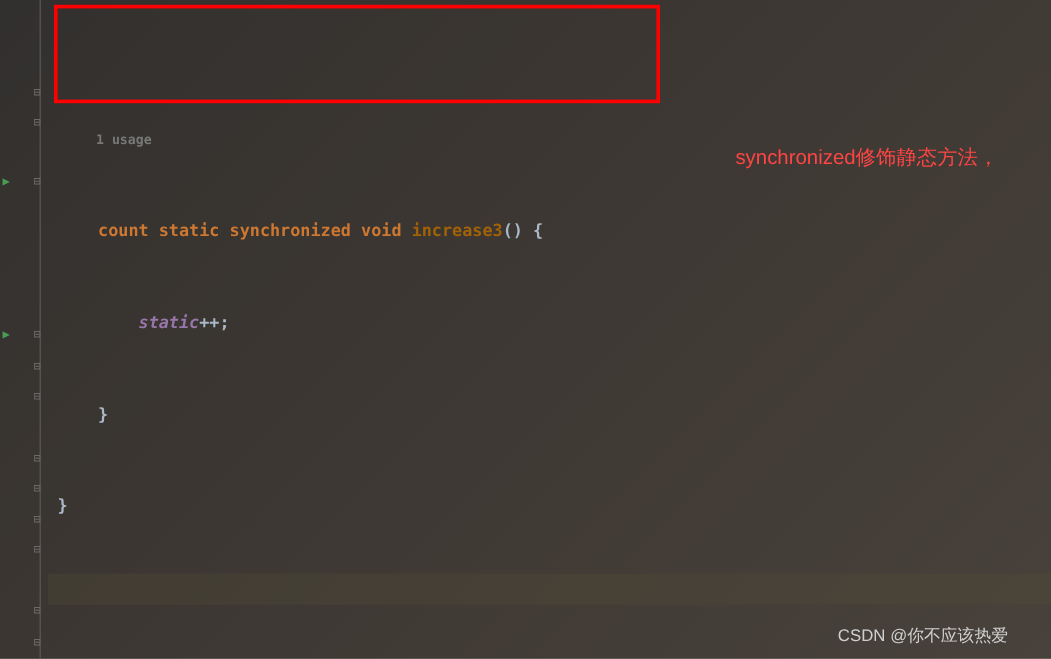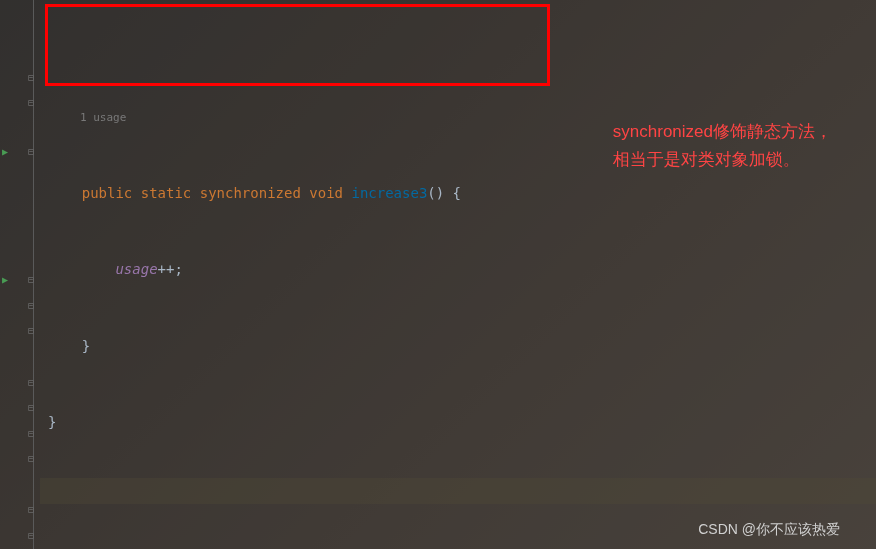--- a/index.html
+++ b/index.html
@@ -65,37 +65,38 @@
       color: #6a6a6a;
       font-size: 10px;
       left: 0;
     }
     .code-area {
       flex: 1;
       padding-top: 2px;
       line-height: 25.5px;
       white-space: pre;
       position: relative;
+      font-weight: bold;
     }
     .code-line {
       height: 25.5px;
       padding-left: 8px;
     }
     .red-box {
       position: absolute;
       border: 3px solid #ff0000;
       left: 45px;
       top: 4px;
       width: 505px;
       height: 82px;
       z-index: 5;
       pointer-events: none;
     }
     .keyword { color: #cc7832; }
-    .method-name { color: #0369a1; }
+    .method-name { color: #a16207; }
     .field { color: #9876aa; font-style: italic; }
     .text { color: #a9b7c6; }
     .usage-hint { color: #787878; font-size: 11px; font-style: normal; }
     .annotation {
       position: absolute;
       right: 44px;
       top: 118px;
       color: #ff4444;
       font-size: 17px;
       font-family: 'Microsoft YaHei', sans-serif;
@@ -143,22 +144,22 @@
       <span class="fold-mark" style="top:453px;">⊟</span>
       <span class="fold-mark" style="top:504px;">⊟</span>
       <span class="fold-mark" style="top:530px;">⊟</span>
     </div>
   </div>
 
   <div class="code-area">
     <div class="line-highlight" style="top:478px;"></div>
 
     <div class="code-line"><span class="usage-hint" style="padding-left:32px;">1 usage</span></div>
-    <div class="code-line">    <span class="keyword">public static synchronized void</span> <span class="method-name">increase3</span><span class="text">() {</span></div>
-    <div class="code-line">        <span class="field">usage</span><span class="text">++;</span></div>
+    <div class="code-line">    <span class="keyword">count static synchronized void</span> <span class="method-name">increase3</span><span class="text">() {</span></div>
+    <div class="code-line">        <span class="field">static</span><span class="text">++;</span></div>
     <div class="code-line"><span class="text">    }</span></div>
     <div class="code-line"><span class="text">}</span></div>
     <div class="code-line"></div>
     
     
     
     
     
     
     
@@ -171,16 +172,15 @@
     
     
     
   </div>
 </div>
 
 <div class="red-box"></div>
 
 <div class="annotation">
   <div>synchronized修饰静态方法，</div>
-  <div>相当于是对类对象加锁。</div>
 </div>
 
 <div class="watermark">CSDN @你不应该热爱</div>
 
 </body></html>

